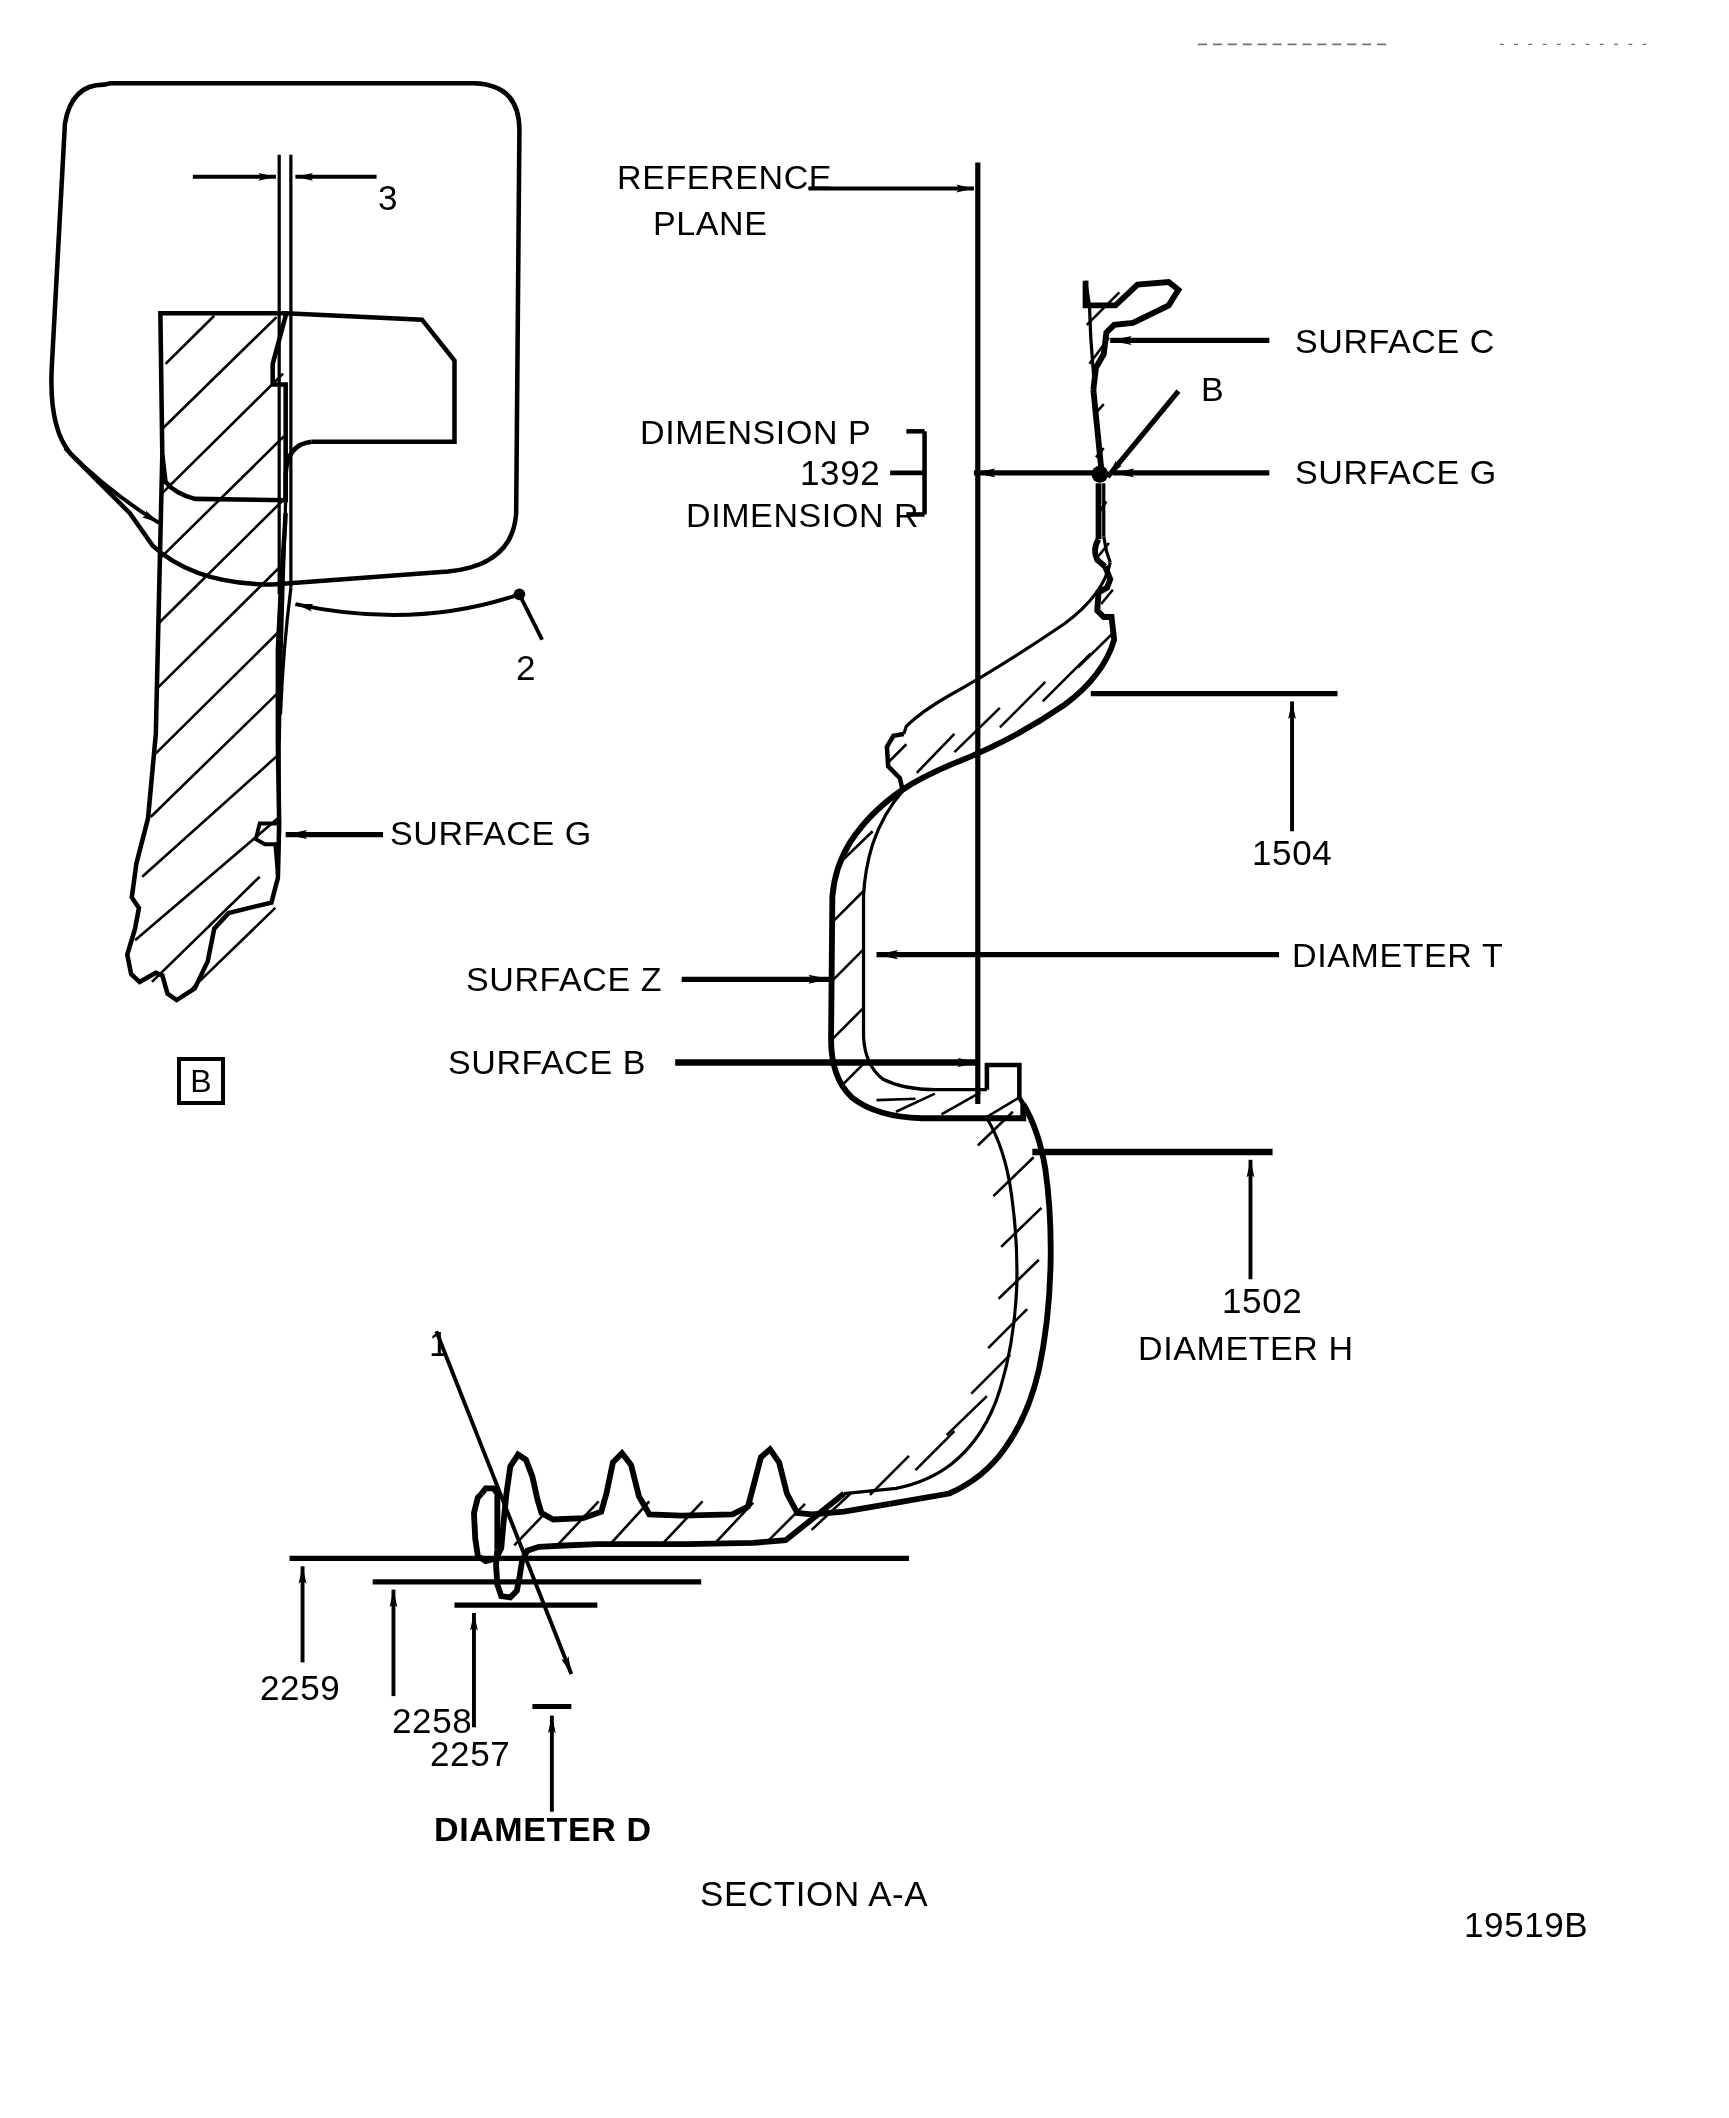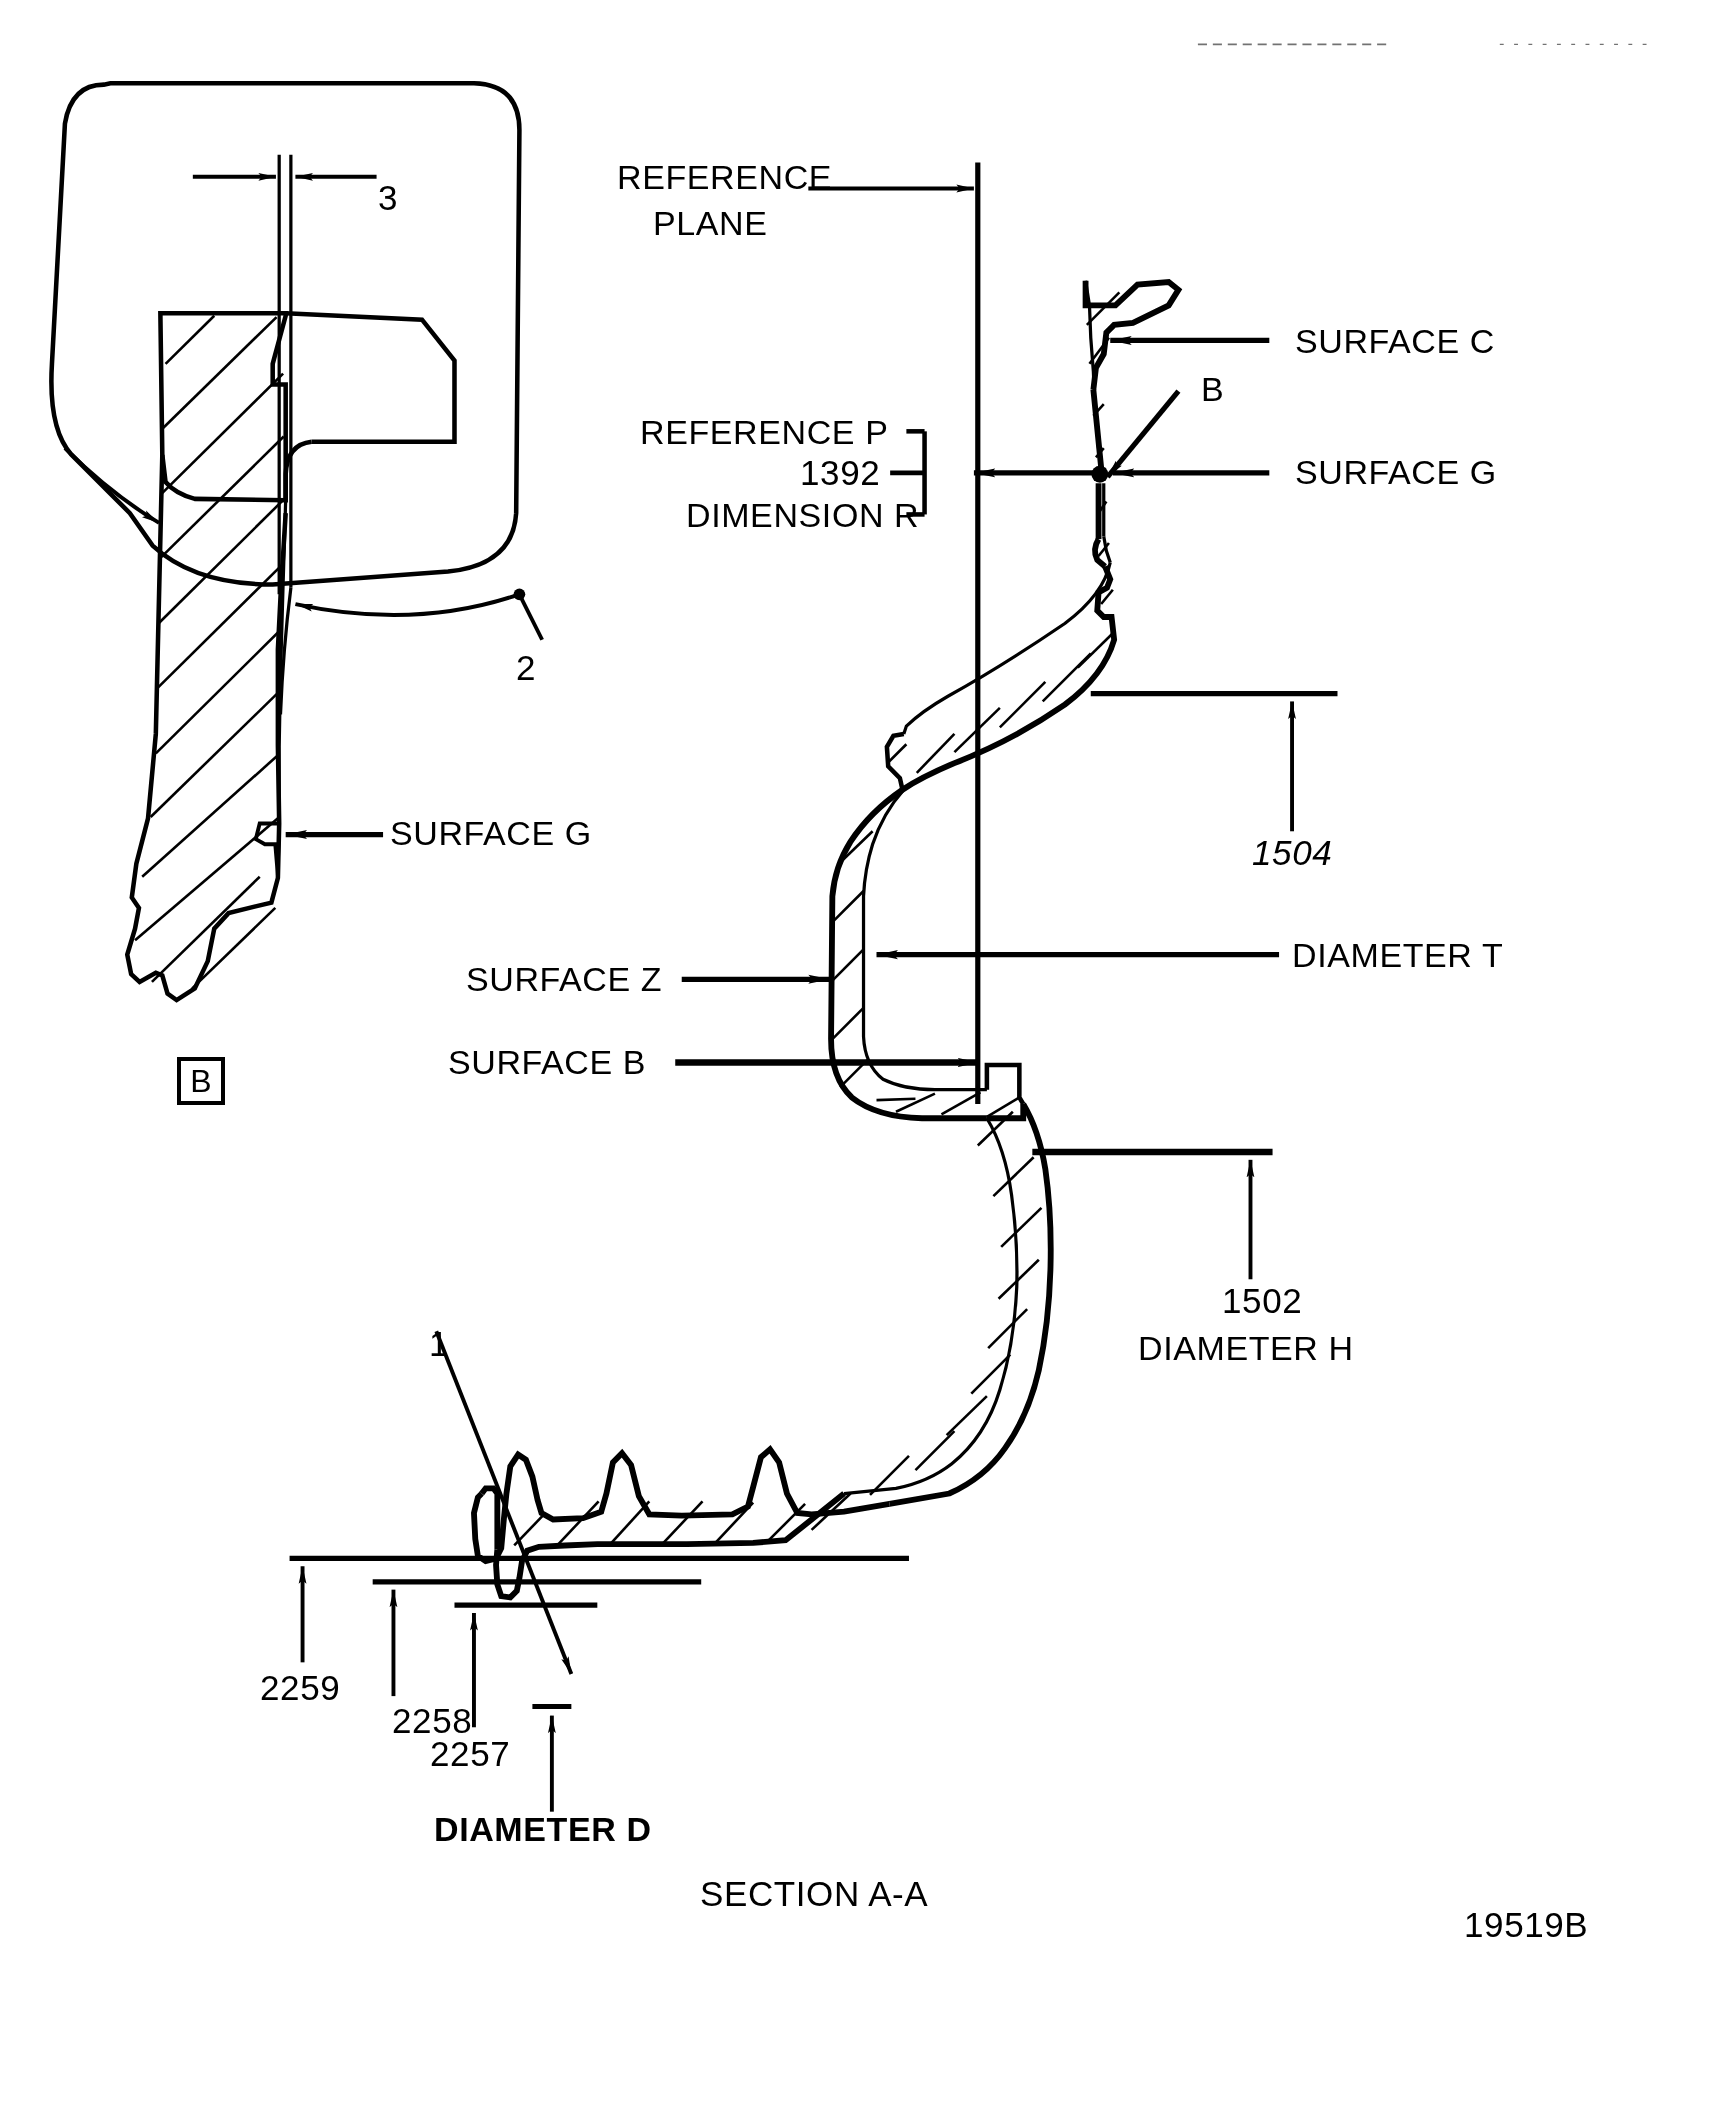--- a/index.html
+++ b/index.html
@@ -414,31 +414,31 @@
   <g>
     <line x1="820" y1="2628" x2="880" y2="2628" stroke="#000" stroke-width="8"></line>
     <line x1="850" y1="2790" x2="850" y2="2642" stroke="#000" stroke-width="6" marker-end="url(#arrEndSm)"></line>
   </g>
 
 </svg>
 
 <div class="lbl" style="left:617px;top:159px;">REFERENCE</div>
 <div class="lbl" style="left:653px;top:205px;">PLANE</div>
 
-<div class="lbl" style="left:640px;top:414px;">REFERENCE P</div>
+<div class="lbl" style="left:640px;top:414px;">DIMENSION P</div>
 <div class="lbl num" style="left:800px;top:454px;">1392</div>
 <div class="lbl" style="left:640px;top:497px;margin-left:46px;">DIMENSION R</div>
 
 <div class="lbl" style="left:1295px;top:323px;">SURFACE C</div>
 
 <div class="lbl" style="left:1201px;top:371px;">B</div>
 
 <div class="lbl" style="left:1295px;top:454px;">SURFACE G</div>
 
-<div class="lbl num" style="left:1252px;top:834px;font-style:italic;">1504</div>
+<div class="lbl num" style="left:1252px;top:834px;">1504</div>
 
 <div class="lbl" style="left:1292px;top:937px;">DIAMETER T</div>
 
 <div class="lbl" style="left:466px;top:961px;">SURFACE Z</div>
 
 <div class="lbl" style="left:448px;top:1044px;">SURFACE B</div>
 
 <div class="lbl num" style="left:1209px;top:1282px;margin-left:13px;">1502</div>
 <div class="lbl" style="left:1138px;top:1330px;">DIAMETER H</div>
 

